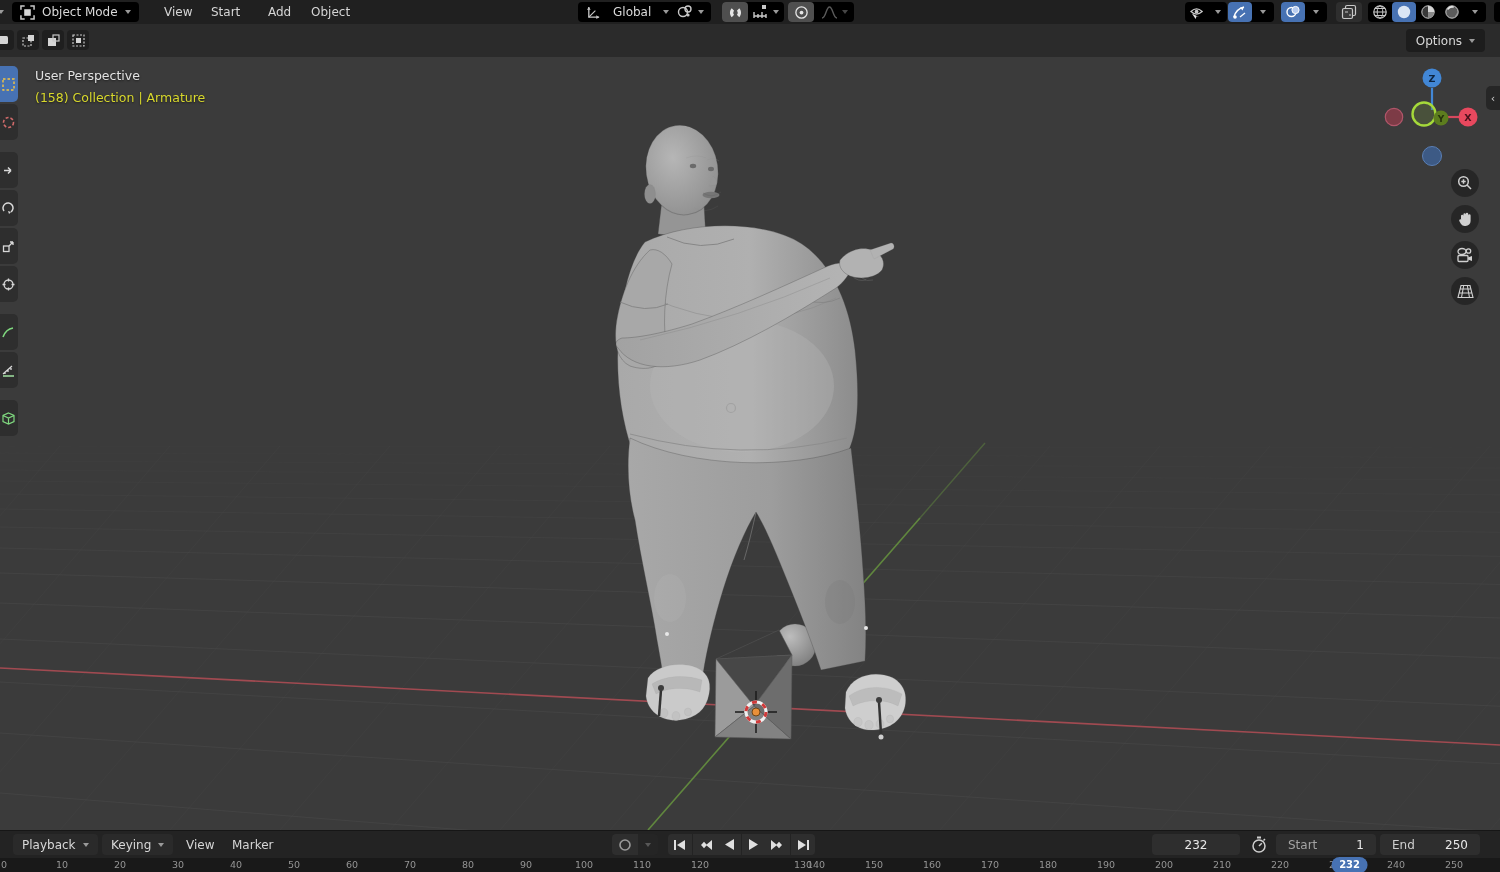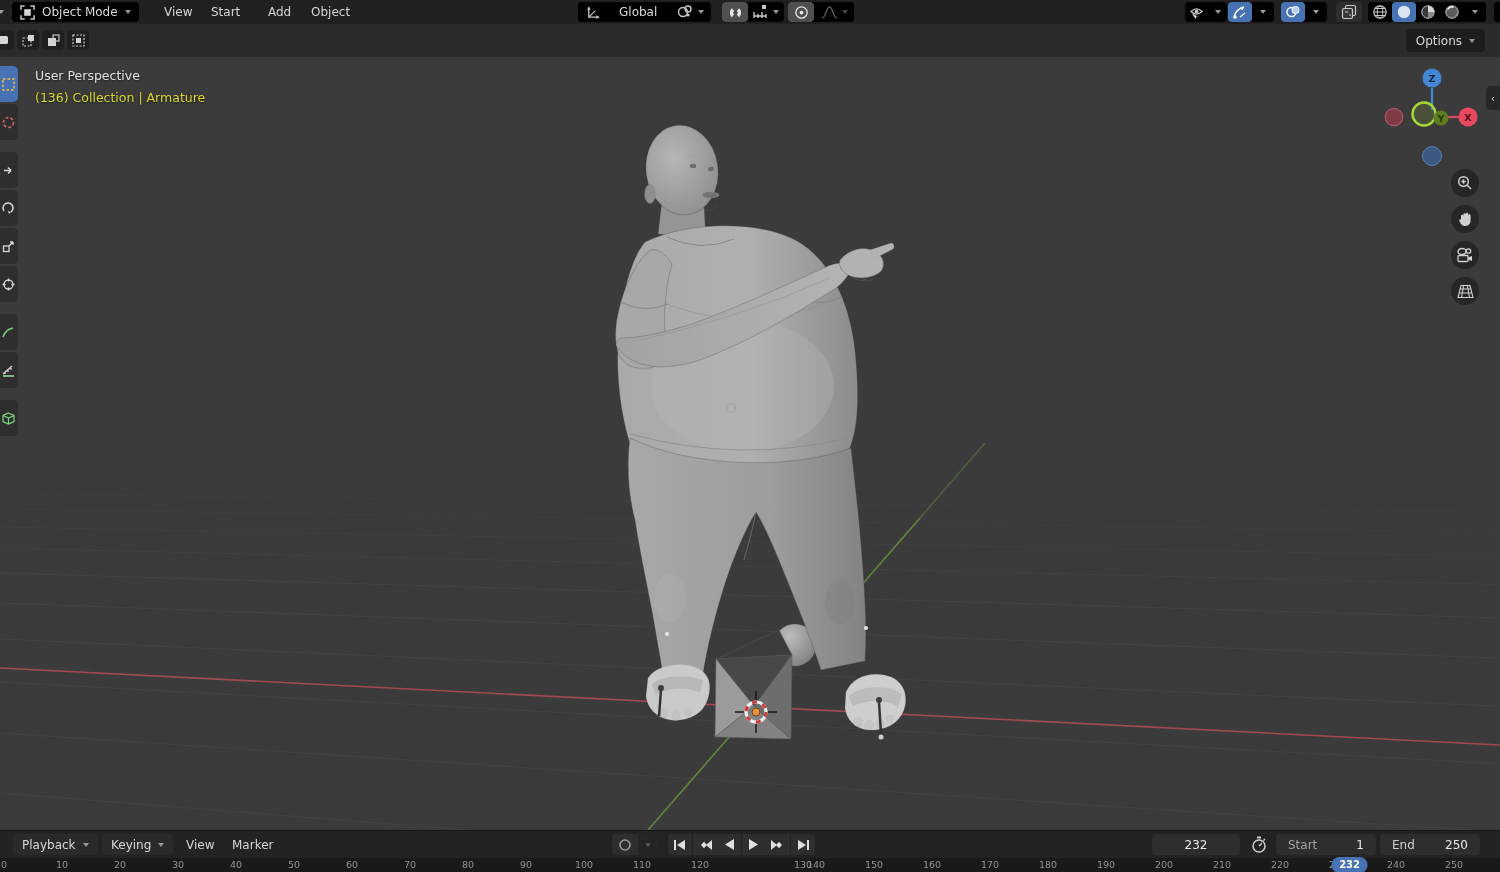--- a/index.html
+++ b/index.html
@@ -224,40 +224,40 @@
       <line x1="735" y1="712" x2="744" y2="712" stroke="#1a1a1a" stroke-width="1.5"></line>
       <line x1="768" y1="712" x2="777" y2="712" stroke="#1a1a1a" stroke-width="1.5"></line>
       <circle cx="756" cy="712" r="10" fill="none" stroke="#f0f0f0" stroke-width="3"></circle>
       <circle cx="756" cy="712" r="10" fill="none" stroke="#d03a3a" stroke-width="3" stroke-dasharray="5 5.7"></circle>
       <circle cx="756" cy="712" r="4" fill="#e8903a" stroke="#6e4517" stroke-width="1"></circle>
     </g>
   </svg>
 </div>
 
 <div id="vp-text1">User Perspective</div>
-<div id="vp-text2">(136) Collection | Armature</div>
+<div id="vp-text2">(158) Collection | Armature</div>
 
 <div id="topbar">
   <div class="menu-label" style="left:-8px;">
         <span class="chev"></span>
       </div>
   <div class="pill" style="left:12px; padding:0 8px; gap:7px;">
     <svg width="15" height="15" viewBox="0 0 16 16">
       <path d="M1,5 V1 H5 M11,1 H15 V5 M15,11 V15 H11 M5,15 H1 V11" fill="none" stroke="#c8c8c8" stroke-width="1.6"></path>
       <rect x="4.5" y="4.5" width="7" height="7" fill="#d5d5d5"></rect>
     </svg>
     <span>Object Mode</span>
     <span class="chev"></span>
   </div>
   <div class="menu-label" style="left:158px;">View</div>
   <div class="menu-label" style="left:205px;">Start</div>
   <div class="menu-label" style="left:262px;">Add</div>
   <div class="menu-label" style="left:305px;">Object</div>
 
-  <div class="pill" style="left:578px; padding:0 8px; gap:18px;">
+  <div class="pill" style="left:578px; padding:0 8px; gap:12px;">
     <svg width="15" height="15" viewBox="0 0 16 16">
       <path d="M3,2 L3,13 L14,13" fill="none" stroke="#c8c8c8" stroke-width="1.4"></path>
       <path d="M3,2 l-2,3 h4 z M14,13 l-3,-2 v4 z" fill="#c8c8c8"></path>
       <path d="M3,13 L10,6" stroke="#c8c8c8" stroke-width="1.2"></path>
     </svg>
     <span>Global</span>
     <span class="chev"></span>
   </div>
 
   <div class="pill" style="left:670px; padding:0 7px; gap:5px;">

